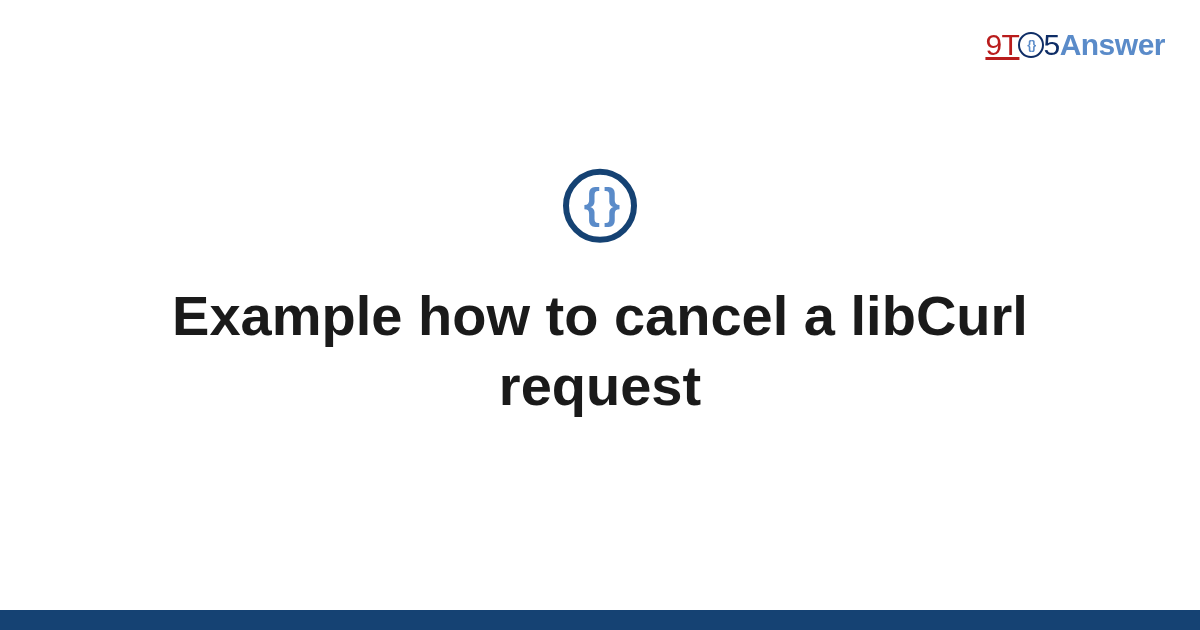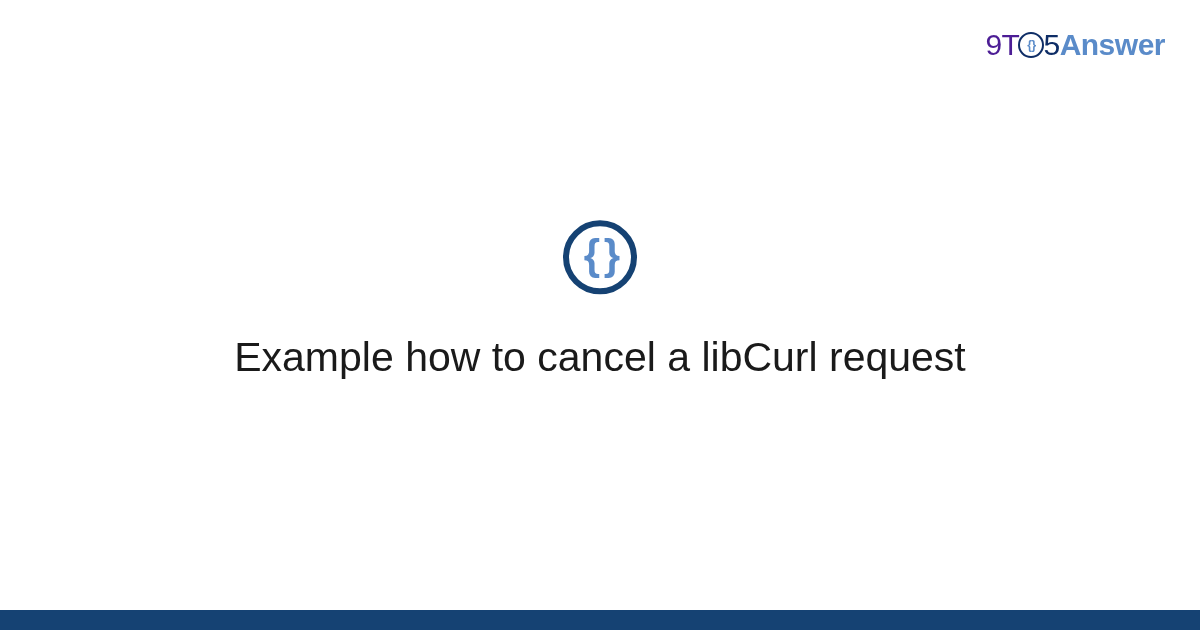--- a/index.html
+++ b/index.html
@@ -17,22 +17,23 @@
     }
     .header-logo {
       position: absolute;
       top: 28px;
       right: 35px;
       font-size: 30px;
       font-weight: 400;
       letter-spacing: -0.5px;
     }
     .logo-9t {
-      color: #4c1d95;
+      color: #b91c1c;
       font-weight: 500;
+      text-decoration: underline;
     }
     .logo-o-wrap {
       display: inline-block;
       position: relative;
       vertical-align: baseline;
     }
     .logo-o-circle {
       display: inline-block;
       width: 26px;
       height: 26px;
@@ -81,22 +82,22 @@
       font-size: 42px;
       font-weight: bold;
       color: #5a8bc9;
       font-family: Arial, sans-serif;
       letter-spacing: -4px;
       line-height: 1;
       position: relative;
       top: -2px;
     }
     .title {
-      font-size: 41px;
-      font-weight: normal;
+      font-size: 56px;
+      font-weight: bold;
       color: #1a1a1a;
       line-height: 1.25;
       max-width: 960px;
       margin: 0 auto;
     }
     .bottom-bar {
       position: absolute;
       bottom: 0;
       left: 0;
       right: 0;

